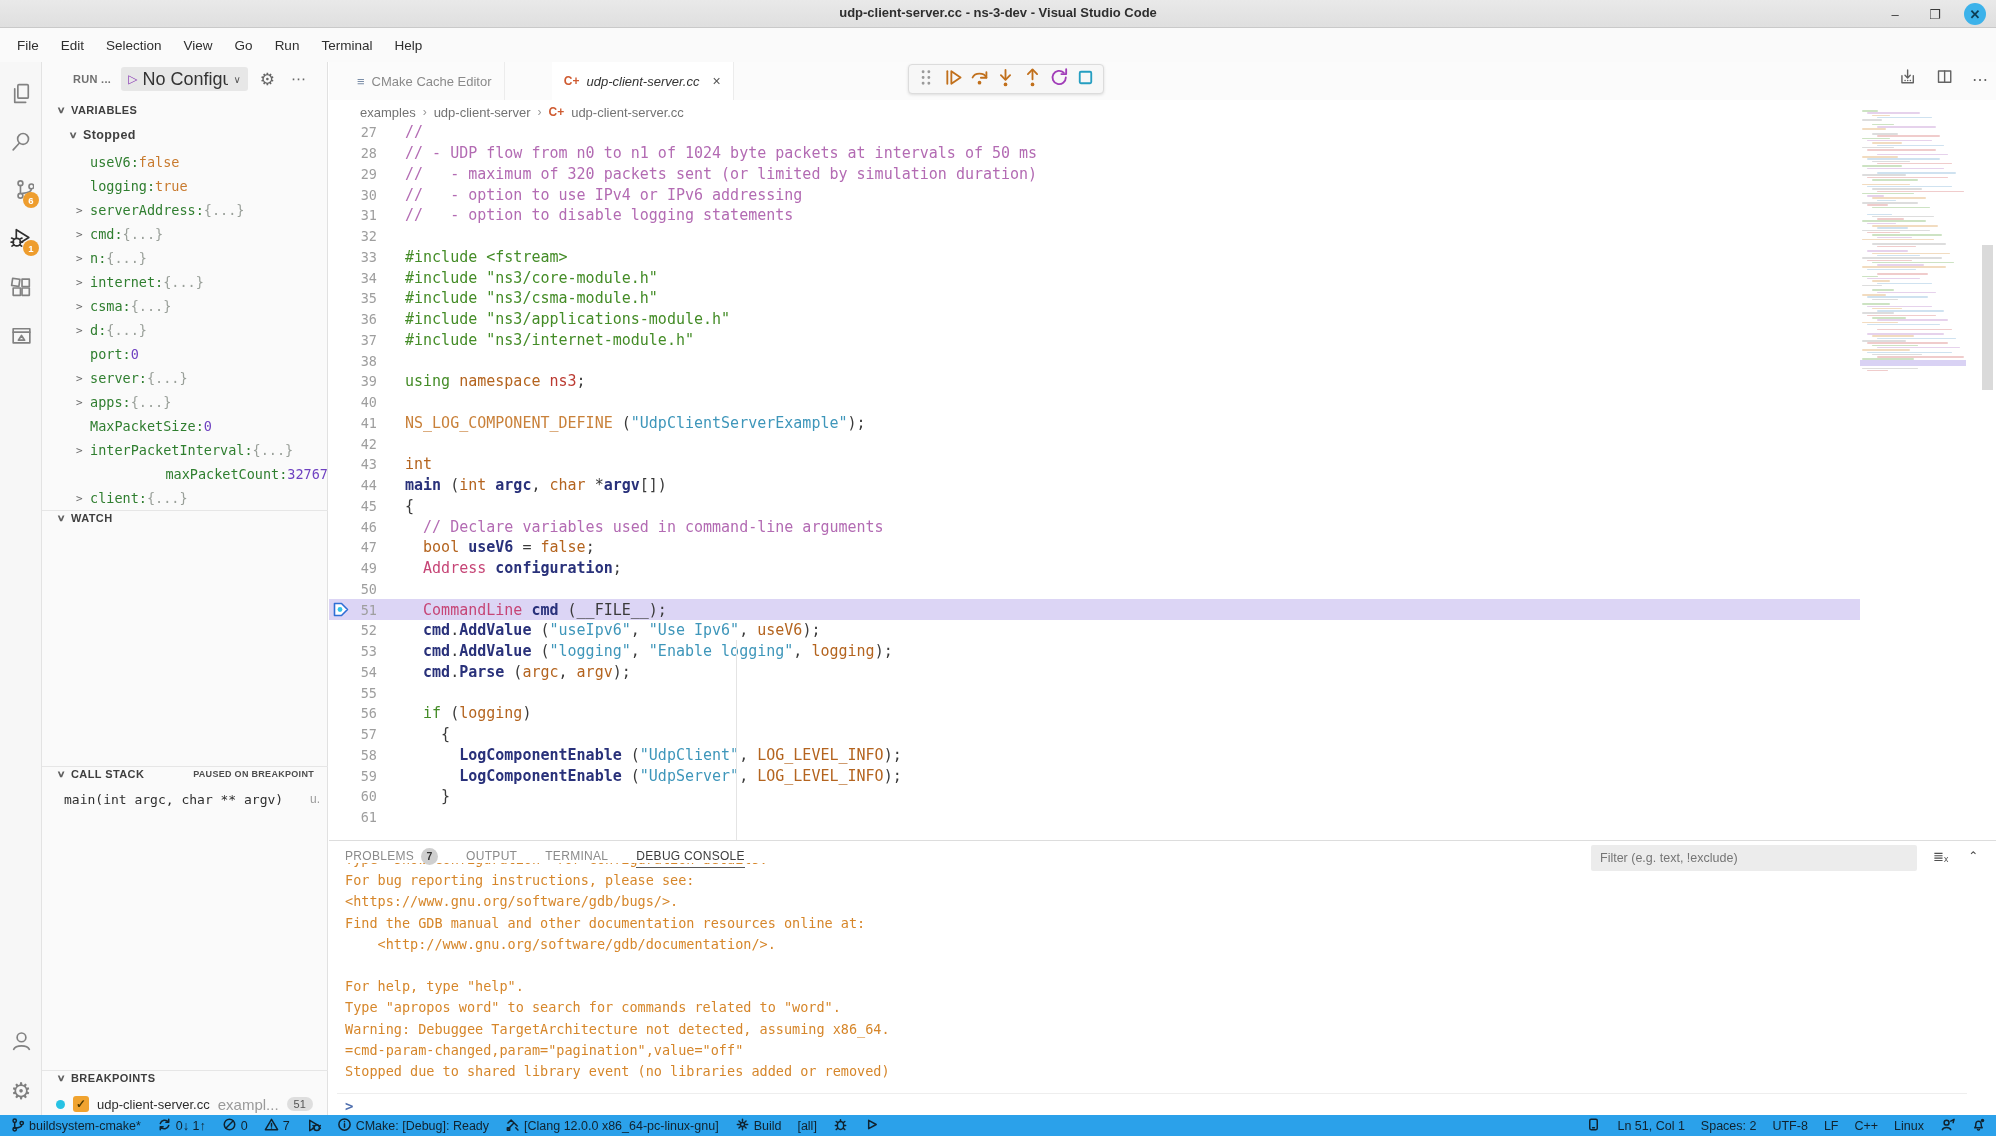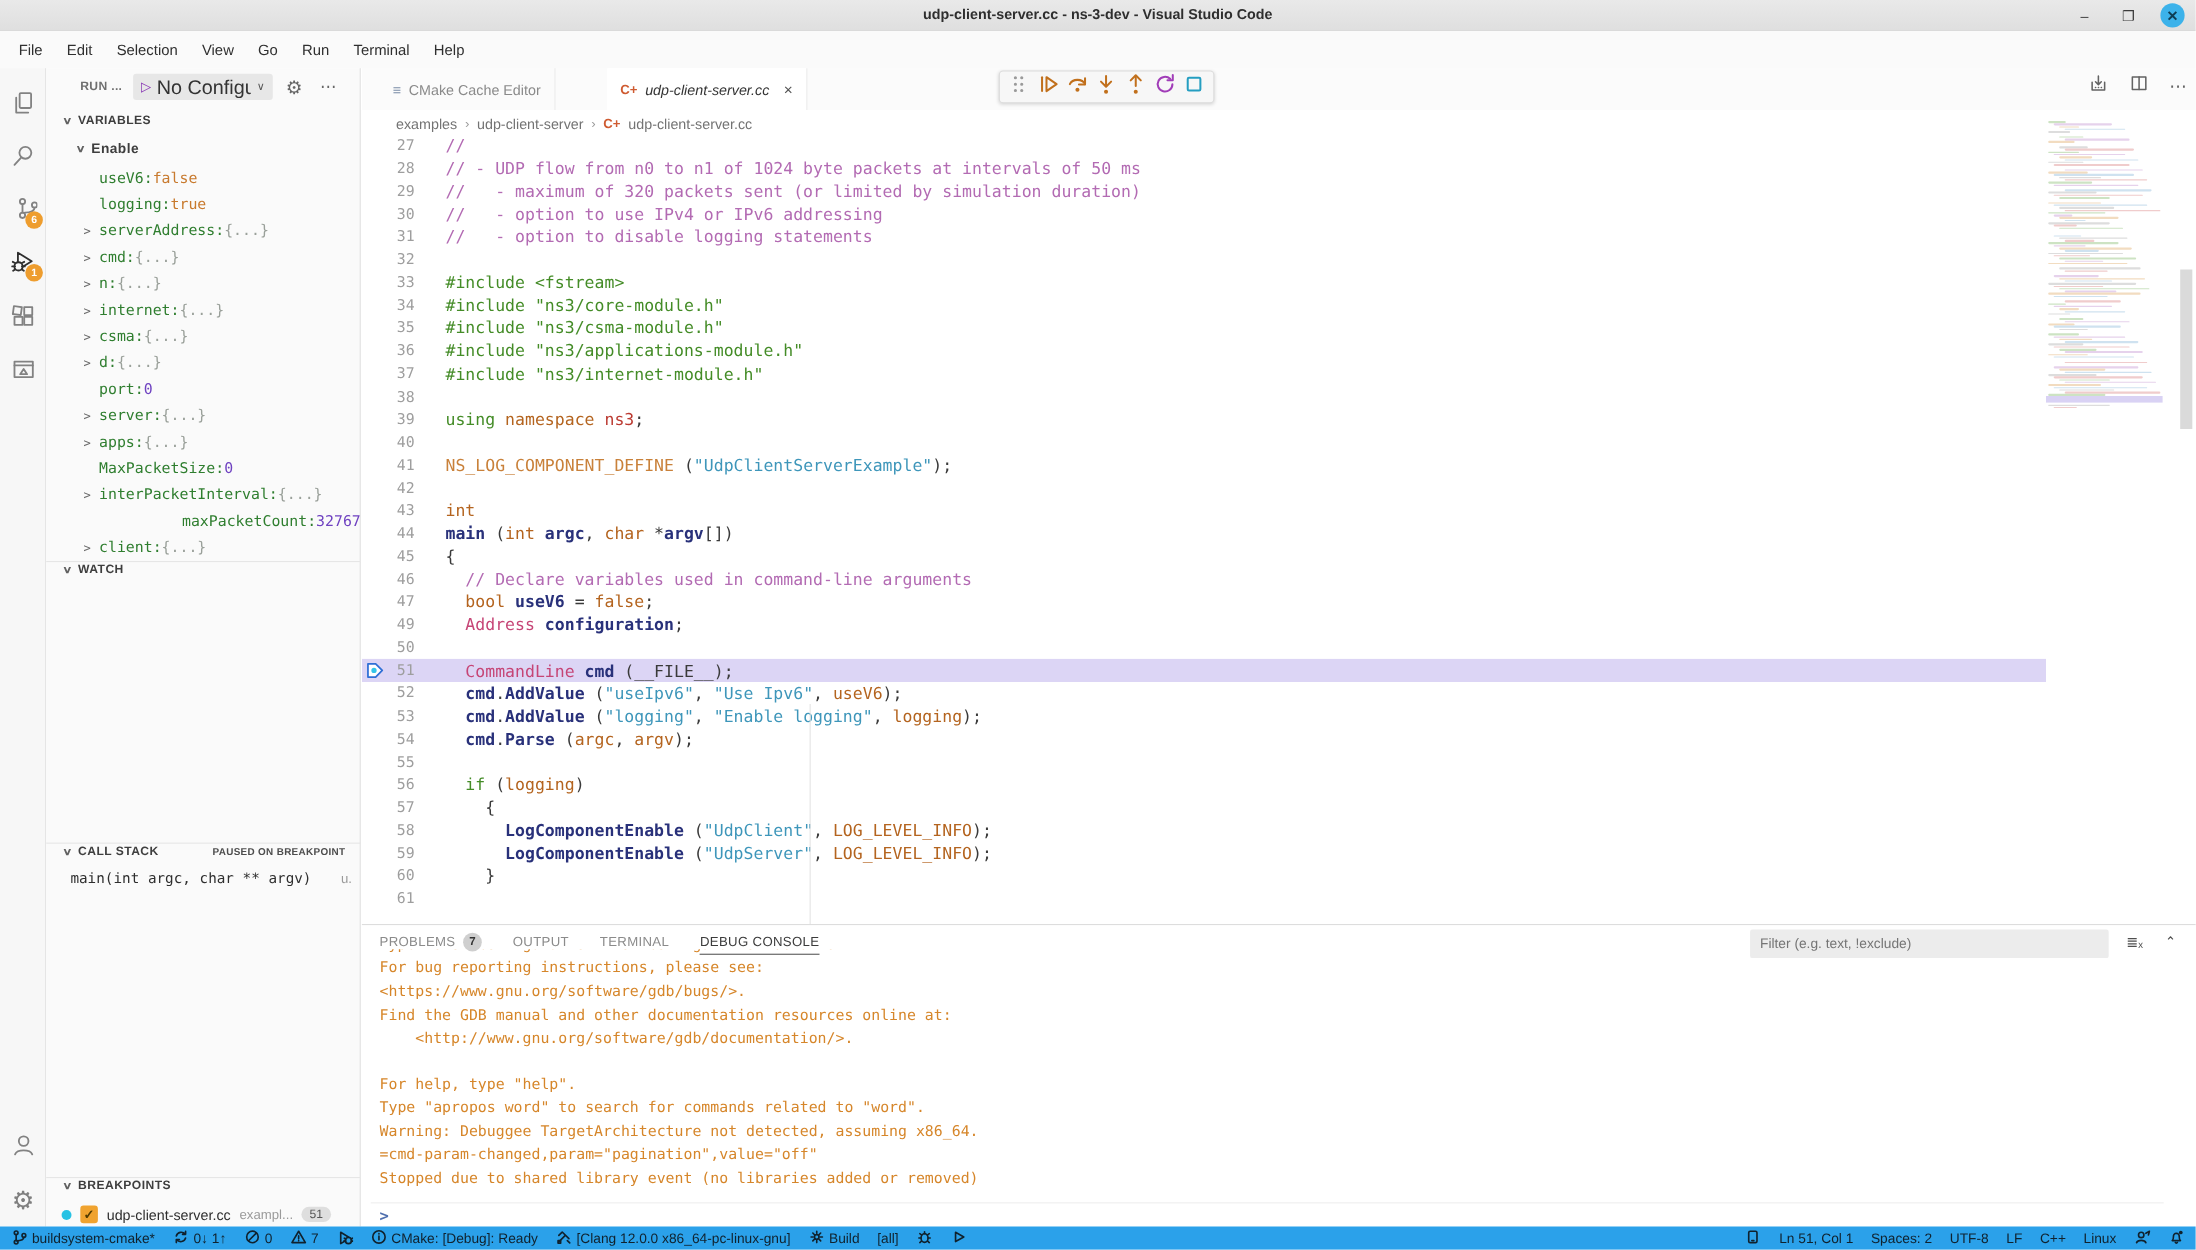--- a/index.html
+++ b/index.html
@@ -54,21 +54,21 @@
              font-size:13.5px; }
   .var-chev { width:14px; margin-left:34px; color:#6a6a6a; font-size:11px; font-family:"DejaVu Sans Mono",monospace; }
   .var-name { color:#2f7e2f; }
   .var-val.kw { color:#c87a2e; } .var-val.num { color:#6f42c1; } .var-val.obj { color:#9aa09a; }
   .paused-badge { font-size:9px; font-weight:bold; color:#4d4d4d; letter-spacing:.3px; }
   .frame-row { font-size:13px; color:#2e2e2e; }
   .bp-dot { width:9px; height:9px; border-radius:50%; background:#27c2e4; }
   .bp-check { width:16px; height:16px; background:#f0a32f; border-radius:3px; display:flex;
               align-items:center; justify-content:center; color:#503a00; font-size:12px; font-weight:bold; }
   .bp-file { font-size:13px; color:#2e2e2e; }
-  .bp-path { font-size:12px; color:#9a9a9a; }
+  .bp-path { font-size:15px; color:#9a9a9a; }
   .bp-line-badge { background:#dedede; border-radius:8px; font-size:11px; color:#555;
                    padding:1px 7px; }
 
   
   .tabstrip { position:absolute; left:329px; top:62px; width:1667px; height:38px; background:#fbfbfb; }
   .tab { position:absolute; top:0; height:38px; display:flex; align-items:center; gap:7px; padding:0 12px;
          border-right:1px solid #ececec; font-size:13px; }
   .tab.inactive { color:#8a8a8a; }
   .tab.active { background:#fff; color:#333; }
   .tab.active .tab-label { font-style:italic; }
@@ -219,21 +219,21 @@
     <span class="run-gear">⚙</span>
     <span class="run-dots">⋯</span>
   </div>
 
   <div class="section-h abs" style="left:16px; top:42px;">
     <span class="chev">∨</span>
     <span>VARIABLES</span>
   </div>
   <div class="section-h abs" style="left:28px; top:66px;">
     <span class="chev">∨</span>
-    <span style="font-size:12.5px">Enable</span>
+    <span style="font-size:12.5px">Stopped</span>
   </div>
   <div id="varsList" class="mono">
       <div class="var-row" style="top: 88px;">
         <span class="var-chev"> </span>
         <span class="var-name">useV6: </span>
         <span class="var-val kw">false</span>
       </div>
       <div class="var-row" style="top: 112px;">
         <span class="var-chev"> </span>
         <span class="var-name">logging: </span>

